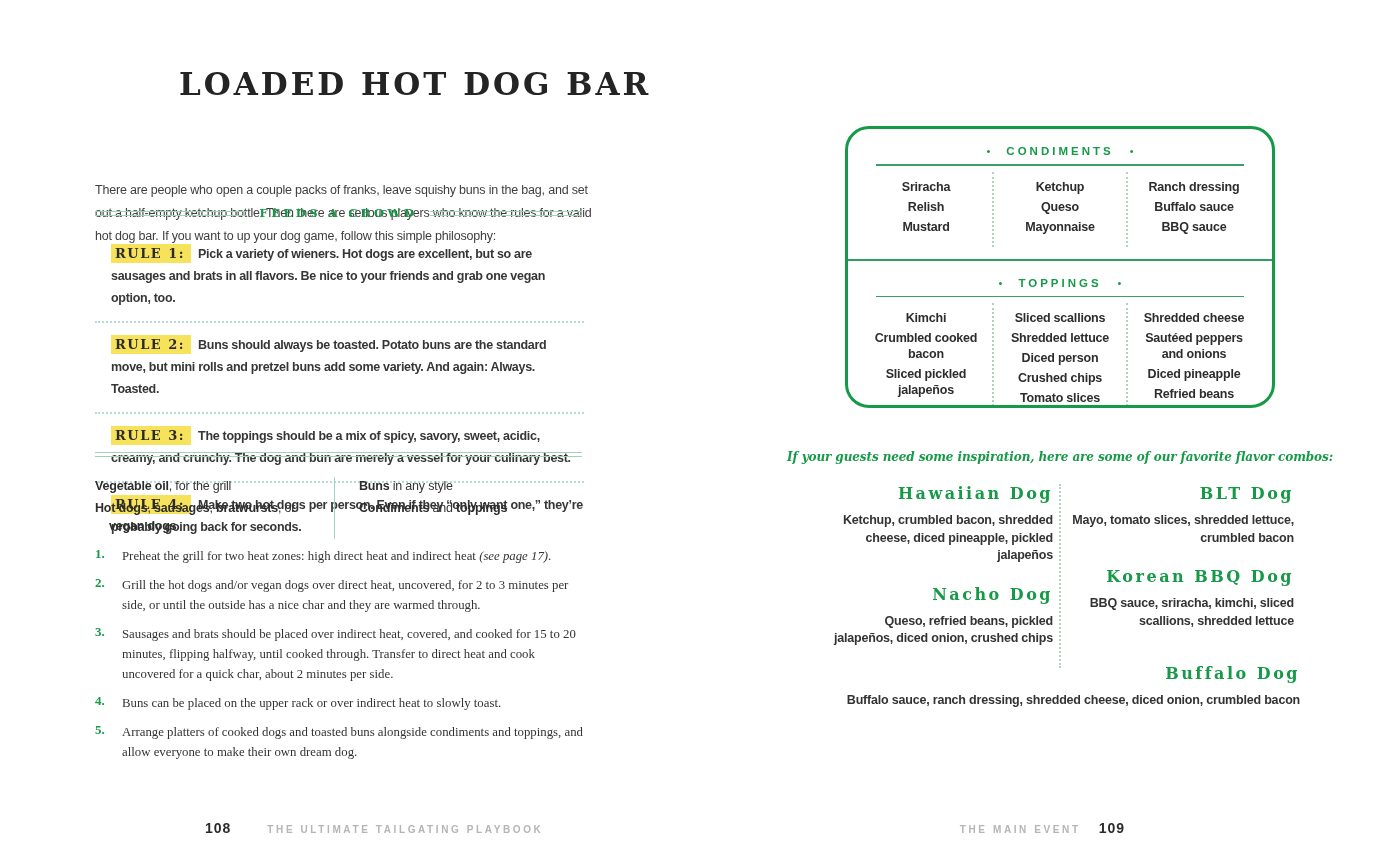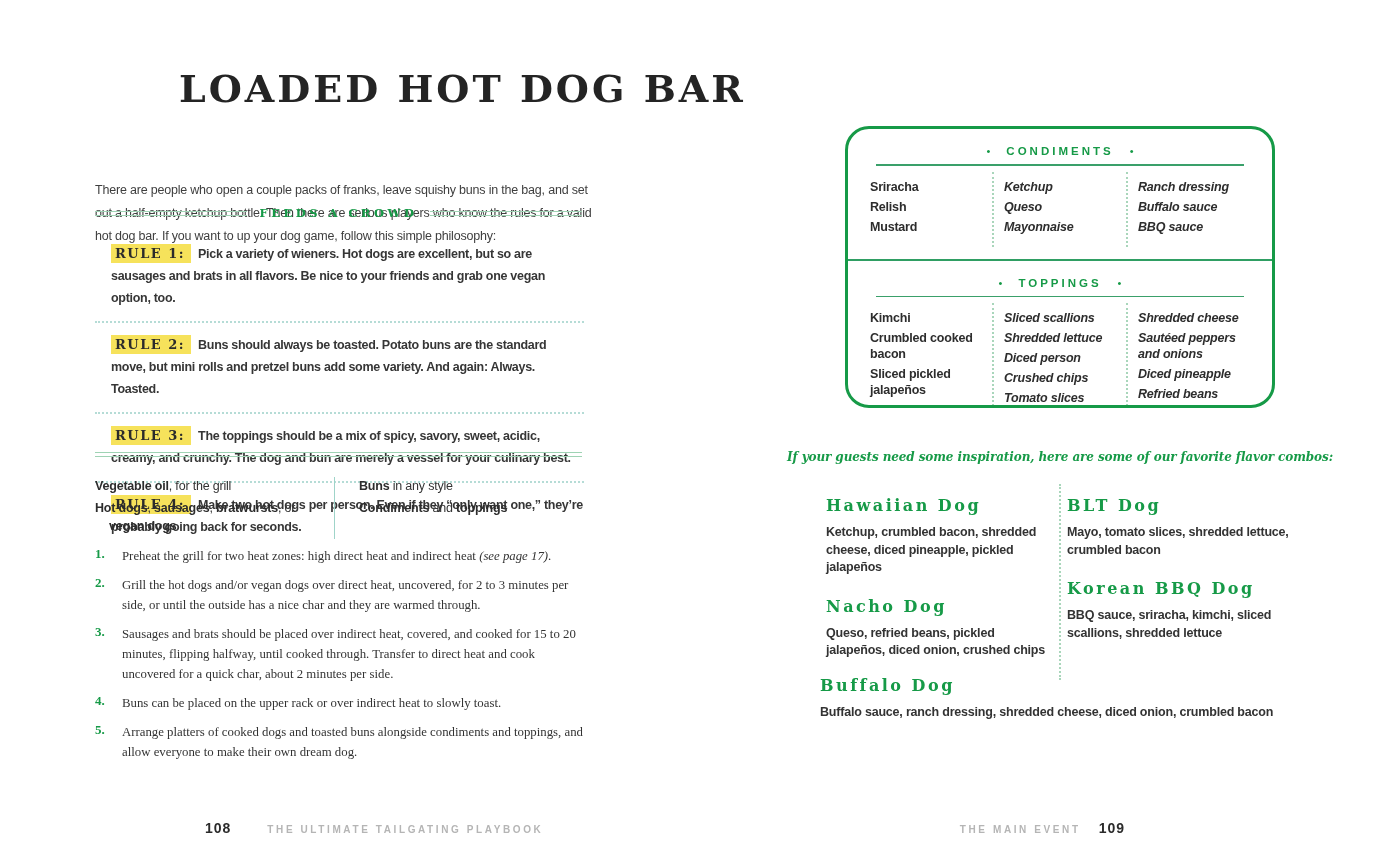--- a/index.html
+++ b/index.html
@@ -7,21 +7,21 @@
   body { font-family:"Liberation Sans", sans-serif; color:#3c3c3c; position:relative; }
 
   .page { position:absolute; top:0; width:700px; height:866px; }
   .page-left  { left:0; }
   .page-right { left:700px; }
 
   
   .title {
     position:absolute; left:179px; top:66px;
     font-family:"DejaVu Serif", serif; font-weight:bold;
-    font-size:38px; letter-spacing:3px; color:#242424; white-space:nowrap;
+    font-size:31px; letter-spacing:3px; color:#242424; white-space:nowrap;
   }
   .intro {
     position:absolute; left:95px; top:131px; width:498px;
     font-size:12.5px; letter-spacing:-0.2px; line-height:23px; color:#3e3e3e;margin-top:48px;
   }
   .feeds-header {
     position:absolute; left:95px; top:206px; width:487px;
     display:flex; align-items:center; gap:12px;
   }
   .dline { flex:1; height:5px; border-top:1.5px solid #9fd3b4; border-bottom:1.5px solid #9fd3b4; }
@@ -65,34 +65,34 @@
     position:absolute; left:145px; top:126px; width:430px; height:282px;
     border:3px solid #169a47; border-radius:24px; overflow:hidden;
     display:flex; flex-direction:column;
   }
   .box-section { padding-top:16px; }
   .box-header { display:flex; justify-content:center; align-items:center; gap:16px; }
   .box-header .dot { color:#169a47; font-size:11px; }
   .box-header-label { font-weight:bold; font-size:11.5px; letter-spacing:3px; color:#169a47; white-space:nowrap; }
   .box-rule { height:1.5px; background:#3aa06a; margin:7px 28px 6px; }
   .box-cols { display:flex; padding:0 12px; align-items:stretch; }
-  .box-col { flex:1; padding:3px 4px 8px; }
-  .box-col + .box-col { border-left:2px dotted #a9d6bb;font-style:italic; }
+  .box-col { flex:1; text-align:center; padding:3px 4px 8px; }
+  .box-col + .box-col { border-left:2px dotted #a9d6bb; }
   .box-item { font-weight:bold; font-size:12.5px; letter-spacing:-0.2px; line-height:16px; margin:4px 6px; color:#2d2d2d; }
   .box-divider { height:5px; border-top:1.5px solid #2f9e63; border-bottom:1.5px solid #2f9e63; margin-top:12px; }
 
   .inspiration {
     position:absolute; left:80px; top:450px; width:560px; text-align:center;
     font-family:"DejaVu Serif", serif; font-style:italic; font-weight:bold;
     font-size:12px; letter-spacing:-0.1px; color:#169a47;
   }
   .combos { position:absolute; left:120px; top:484px; width:480px; display:flex; align-items:stretch; }
   .combo-col { flex:1; padding:0 6px; }
   .combo-col-right { border-left:2px dotted #a9d6bb; }
-  .combo { text-align:left; margin-bottom:20px;margin-top:12px; }
+  .combo { text-align:right; margin-bottom:20px; }
   .combo-name {
     font-family:"DejaVu Serif", serif; font-weight:bold; font-size:16px;
     letter-spacing:2.5px; color:#169a47; margin-bottom:9px; white-space:nowrap;
   }
   .combo-desc { font-weight:bold; font-size:12.5px; letter-spacing:-0.2px; line-height:17.5px; color:#333; }
   .combo-center { position:absolute; left:120px; top:664px; width:480px; text-align:center; }
   .footer-right { left:0; right:275px; gap:18px; justify-content:flex-end; }
 </style>
 </head>
 <body>

